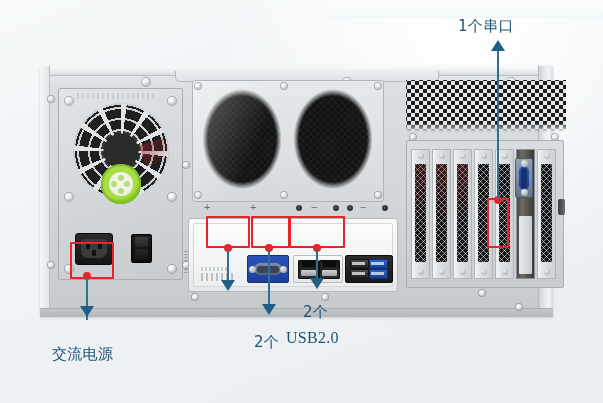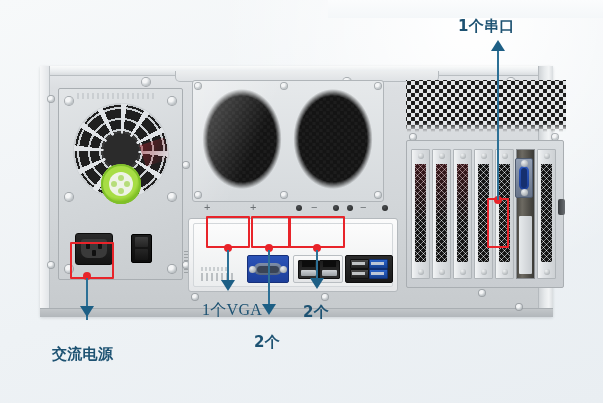--- a/index.html
+++ b/index.html
@@ -211,21 +211,21 @@
   
   .hl{position:absolute;border:2px solid #e8242a;border-radius:1px;box-sizing:border-box;}
   .dot{position:absolute;width:8px;height:8px;border-radius:50%;background:#e8242a;}
   .line{position:absolute;background:#2c7096;width:2px;}
   .arrow-d{position:absolute;width:0;height:0;
     border-left:7px solid transparent;border-right:7px solid transparent;border-top:11px solid #1d5f85;}
   .arrow-u{position:absolute;width:0;height:0;
     border-left:7px solid transparent;border-right:7px solid transparent;border-bottom:11px solid #1d5f85;}
   .lbl{position:absolute;color:#1d5272;font-size:16px;line-height:20px;white-space:nowrap;
     font-family:"Liberation Serif", serif;letter-spacing:.3px;}
-  .lbl.cn{font-weight:bold;font-family:"DejaVu Sans", sans-serif;font-size:15px;}
+  .lbl.cn{font-weight:normal;font-family:"DejaVu Sans", sans-serif;font-size:15px;}
   .lbl.mix{font-family:"Liberation Serif", serif;}
 </style>
 </head>
 <body>
 
 <div id="stage">
   <div class="bg-sheen"></div>
   <div class="bg-topright"></div>
 
   <div class="chassis">
@@ -386,32 +386,32 @@
   <div class="hl" style="left:70px;top:242px;width:44px;height:37px"></div>
   <div class="dot" style="left:83px;top:272px"></div>
   <div class="line" style="left:86px;top:278px;height:42px"></div>
   <div class="arrow-d" style="left:80px;top:306px"></div>
   <div class="lbl cn" style="left:52px;top:344px">交流电源</div>
 
   <div class="hl" style="left:206px;top:216px;width:44px;height:32px"></div>
   <div class="dot" style="left:224px;top:244px"></div>
   <div class="line" style="left:227px;top:250px;height:38px"></div>
   <div class="arrow-d" style="left:221px;top:280px"></div>
-  <div class="lbl mix" style="left:202px;top:300px">1个VGA</div>
 
   <div class="hl" style="left:251px;top:216px;width:39px;height:32px"></div>
   <div class="dot" style="left:265px;top:244px"></div>
   <div class="line" style="left:268px;top:250px;height:62px"></div>
   <div class="arrow-d" style="left:262px;top:304px"></div>
   <div class="lbl cn" style="left:254px;top:332px">2个</div>
 
   <div class="hl" style="left:289px;top:216px;width:56px;height:32px"></div>
   <div class="dot" style="left:313px;top:244px"></div>
   <div class="line" style="left:316px;top:250px;height:36px"></div>
   <div class="arrow-d" style="left:310px;top:278px"></div>
   <div class="lbl cn" style="left:303px;top:302px">2个</div>
+  <div class="lbl mix" style="left:286px;top:328px">USB2.0</div>
 
   <div class="hl" style="left:487px;top:198px;width:22px;height:50px"></div>
   <div class="dot" style="left:494px;top:196px"></div>
   <div class="line" style="left:497px;top:48px;height:152px"></div>
   <div class="arrow-u" style="left:491px;top:40px"></div>
   <div class="lbl cn" style="left:458px;top:16px">1个串口</div>
 </div>
 
 </body></html>

